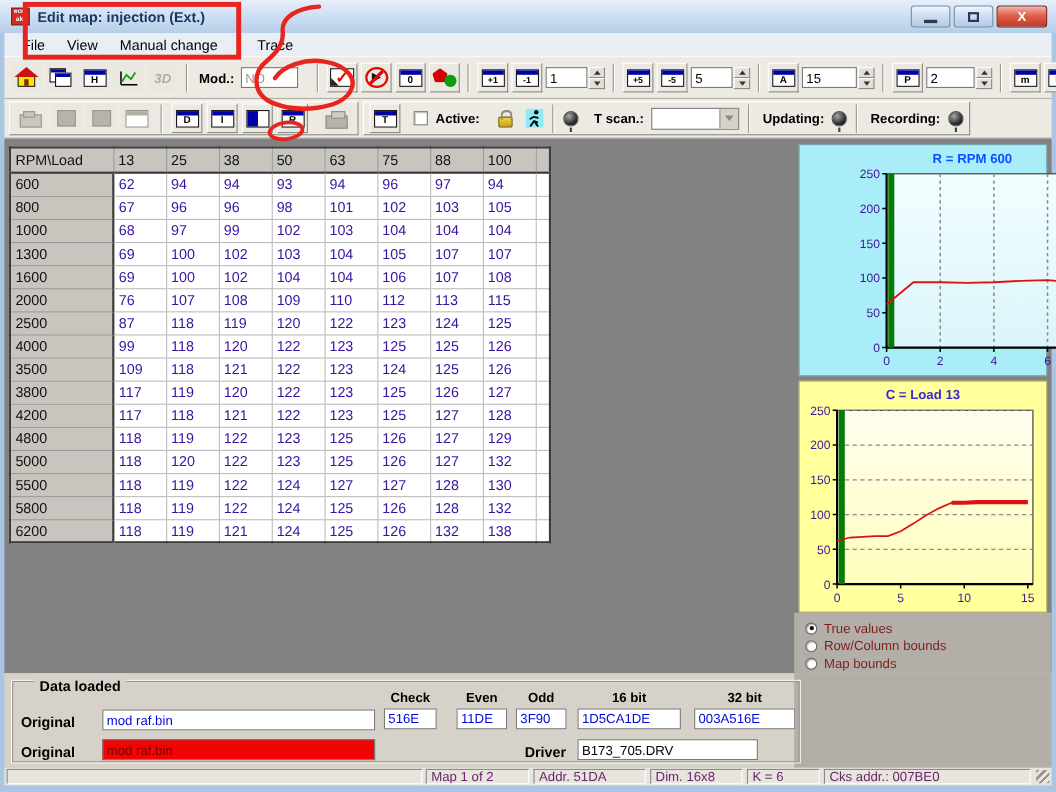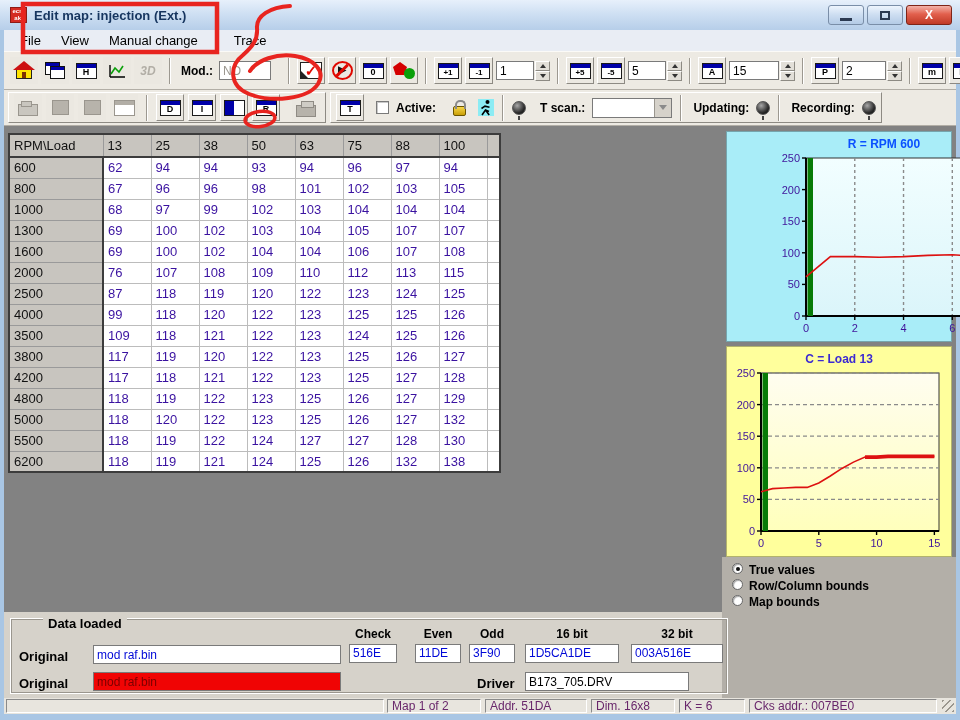--- a/index.html
+++ b/index.html
@@ -104,31 +104,31 @@
   #map-table td { color:#3a12a0; }
   #map-table { border:2px solid #3c3c3c; }
   .col-rpm { width:94px; } .col-v { width:48px; } .col-end { width:13px; }
 
   
   #right-panel { position:absolute; left:718px; top:0; width:234px; height:486px; }
   .chartbox { position:absolute; left:4px; width:226px; height:211px; border:1px solid rgba(0,0,0,.3); }
   #chart-top { top:5px; background:#a9edf8;padding-left:45px; }
   #chart-bottom { top:220px; background:#ffff9c; }
   #radio-zone { position:absolute; left:0; top:431px; width:234px; height:55px; background:#b3afa8; padding:6px 0 0 10px; }
-  .radio-row { display:flex; align-items:flex-start; height:16px; font-size:12px; color:#000000;font-weight:bold; }
+  .radio-row { display:flex; align-items:center; height:16px; font-size:12px; color:#7f1d1d; }
   .radio-dot { width:11px; height:11px; border-radius:50%; background:#fff; border:1px solid #666;
     box-shadow:inset 1px 1px 1px #aaa; margin-right:6px; position:relative; }
   .radio-dot.sel::after { content:""; position:absolute; left:2.5px; top:2.5px; width:4px; height:4px; border-radius:50%; background:#111; }
 
   
   #bottomband { position:absolute; left:4px; top:612px; width:952px; height:86px; background:#d6d2ca; }
   #band-right { position:absolute; left:718px; top:0; width:234px; height:86px; background:#b3afa8; }
   #groupbox { position:absolute; left:6px; top:6px; width:718px; height:76px;
     border:1px solid #fff; outline:1px solid #9a968e; outline-offset:-2px; }
-  #group-legend { position:absolute; left:32px; top:-3px; background:#d6d2ca; padding:0 5px; font-size:13px; font-weight:bold;text-align:right; }
+  #group-legend { position:absolute; left:20px; top:-3px; background:#d6d2ca; padding:0 5px; font-size:13px; font-weight:bold;text-align:right; }
   .blabel { position:absolute; font-size:13px; font-weight:bold; color:#000; }
   .bfield { position:absolute; height:19px; border:1px solid #7a7a7a; background:#fff; font-size:12px;
     color:#0008d7; padding:1px 3px; overflow:hidden; white-space:nowrap; }
   #modified-field { background:#f00404; color:#7a0000; }
   #checksums { position:absolute; left:0; top:0; width:718px; height:76px; }
   .cs-group { position:absolute; top:8px; }
   .cs-group .cs-label { text-align:center; font-size:12px; font-weight:bold; margin-bottom:3px; }
   .cs-group .cs-value { height:19px; border:1px solid #7a7a7a; background:#fff; font-size:12px; color:#0008d7; padding:1px 3px; }
   .cs-group:nth-child(1){ left:338px; width:48px; }
   .cs-group:nth-child(2){ left:404px; width:46px; }
@@ -534,20 +534,32 @@
         <tr>
           <th>5500</th>
           <td>118</td>
           <td>119</td>
           <td>122</td>
           <td>124</td>
           <td>127</td>
           <td>127</td>
           <td>128</td>
           <td>130</td>
+          <td></td>
+        </tr>
+        <tr>
+          <th>5800</th>
+          <td>118</td>
+          <td>119</td>
+          <td>122</td>
+          <td>124</td>
+          <td>125</td>
+          <td>126</td>
+          <td>128</td>
+          <td>132</td>
           <td></td>
         </tr>
         <tr>
           <th>6200</th>
           <td>118</td>
           <td>119</td>
           <td>121</td>
           <td>124</td>
           <td>125</td>
           <td>126</td>

